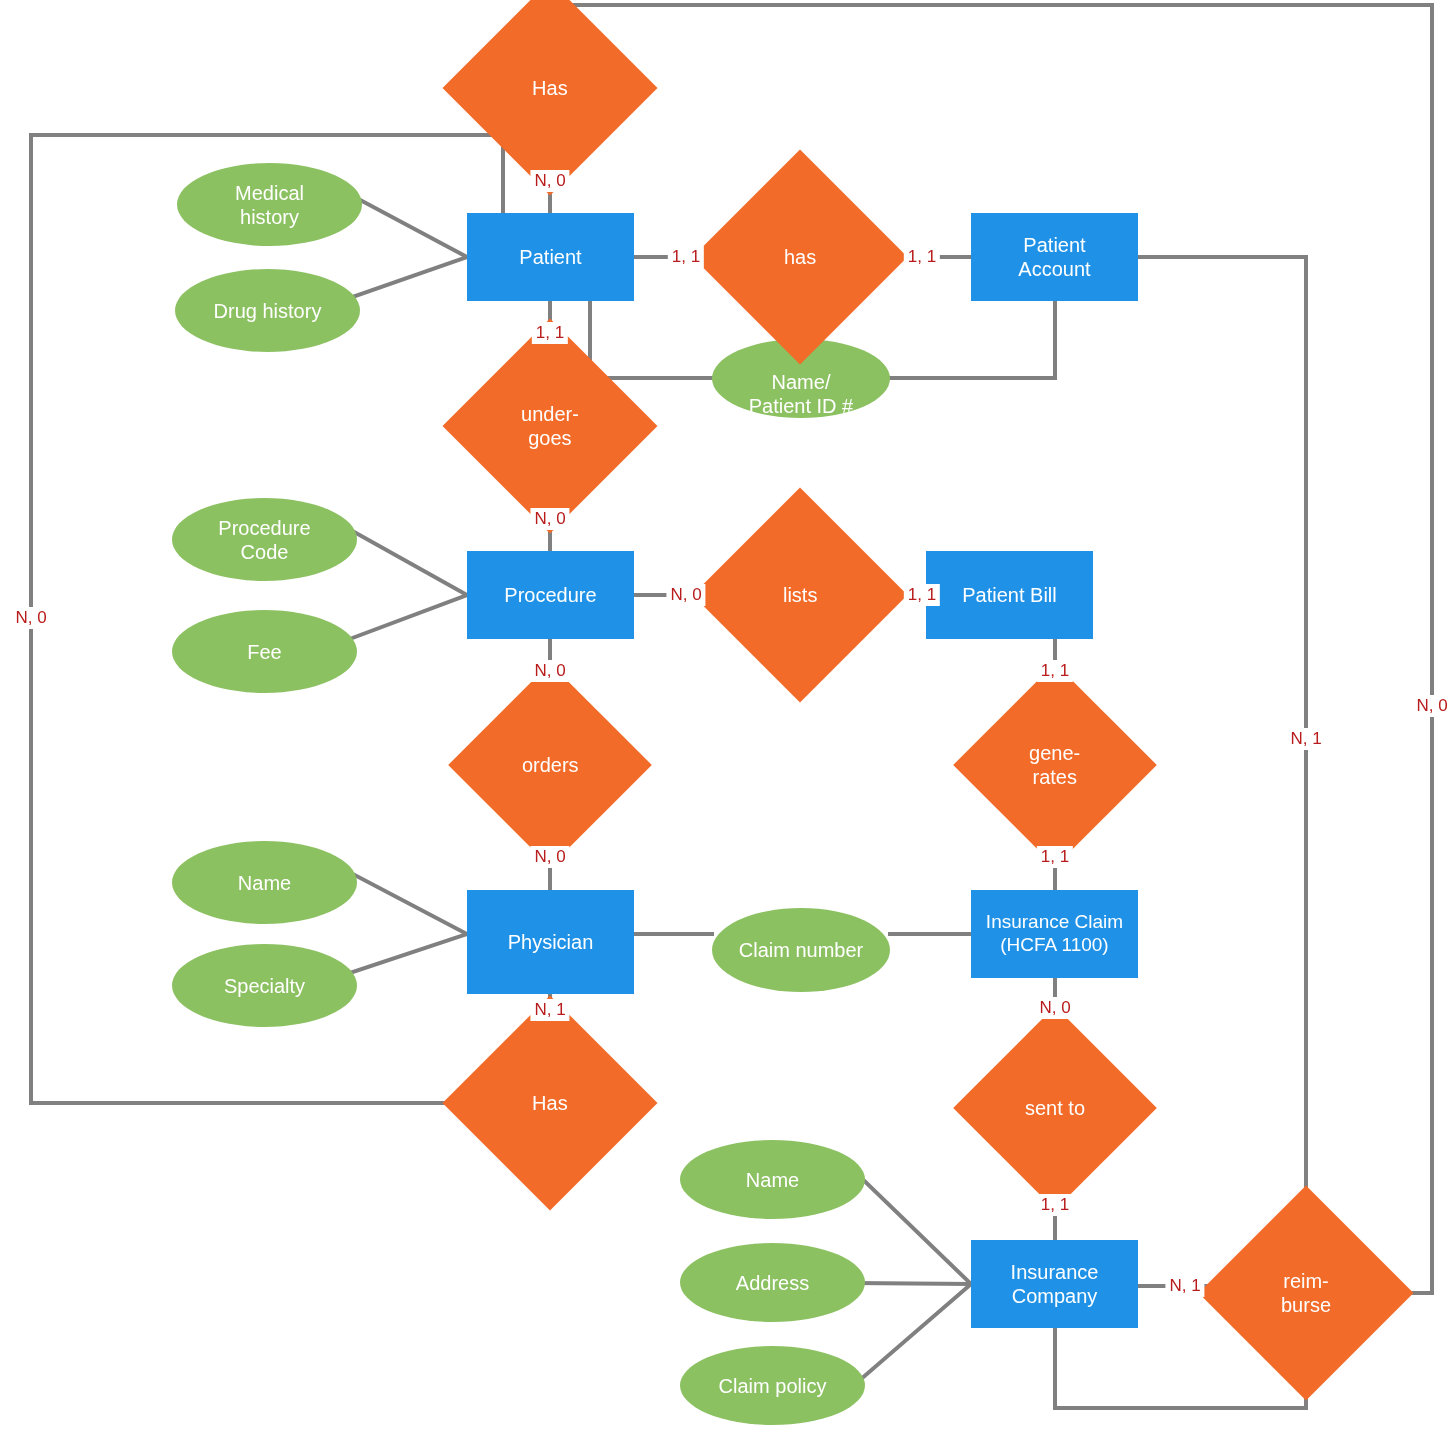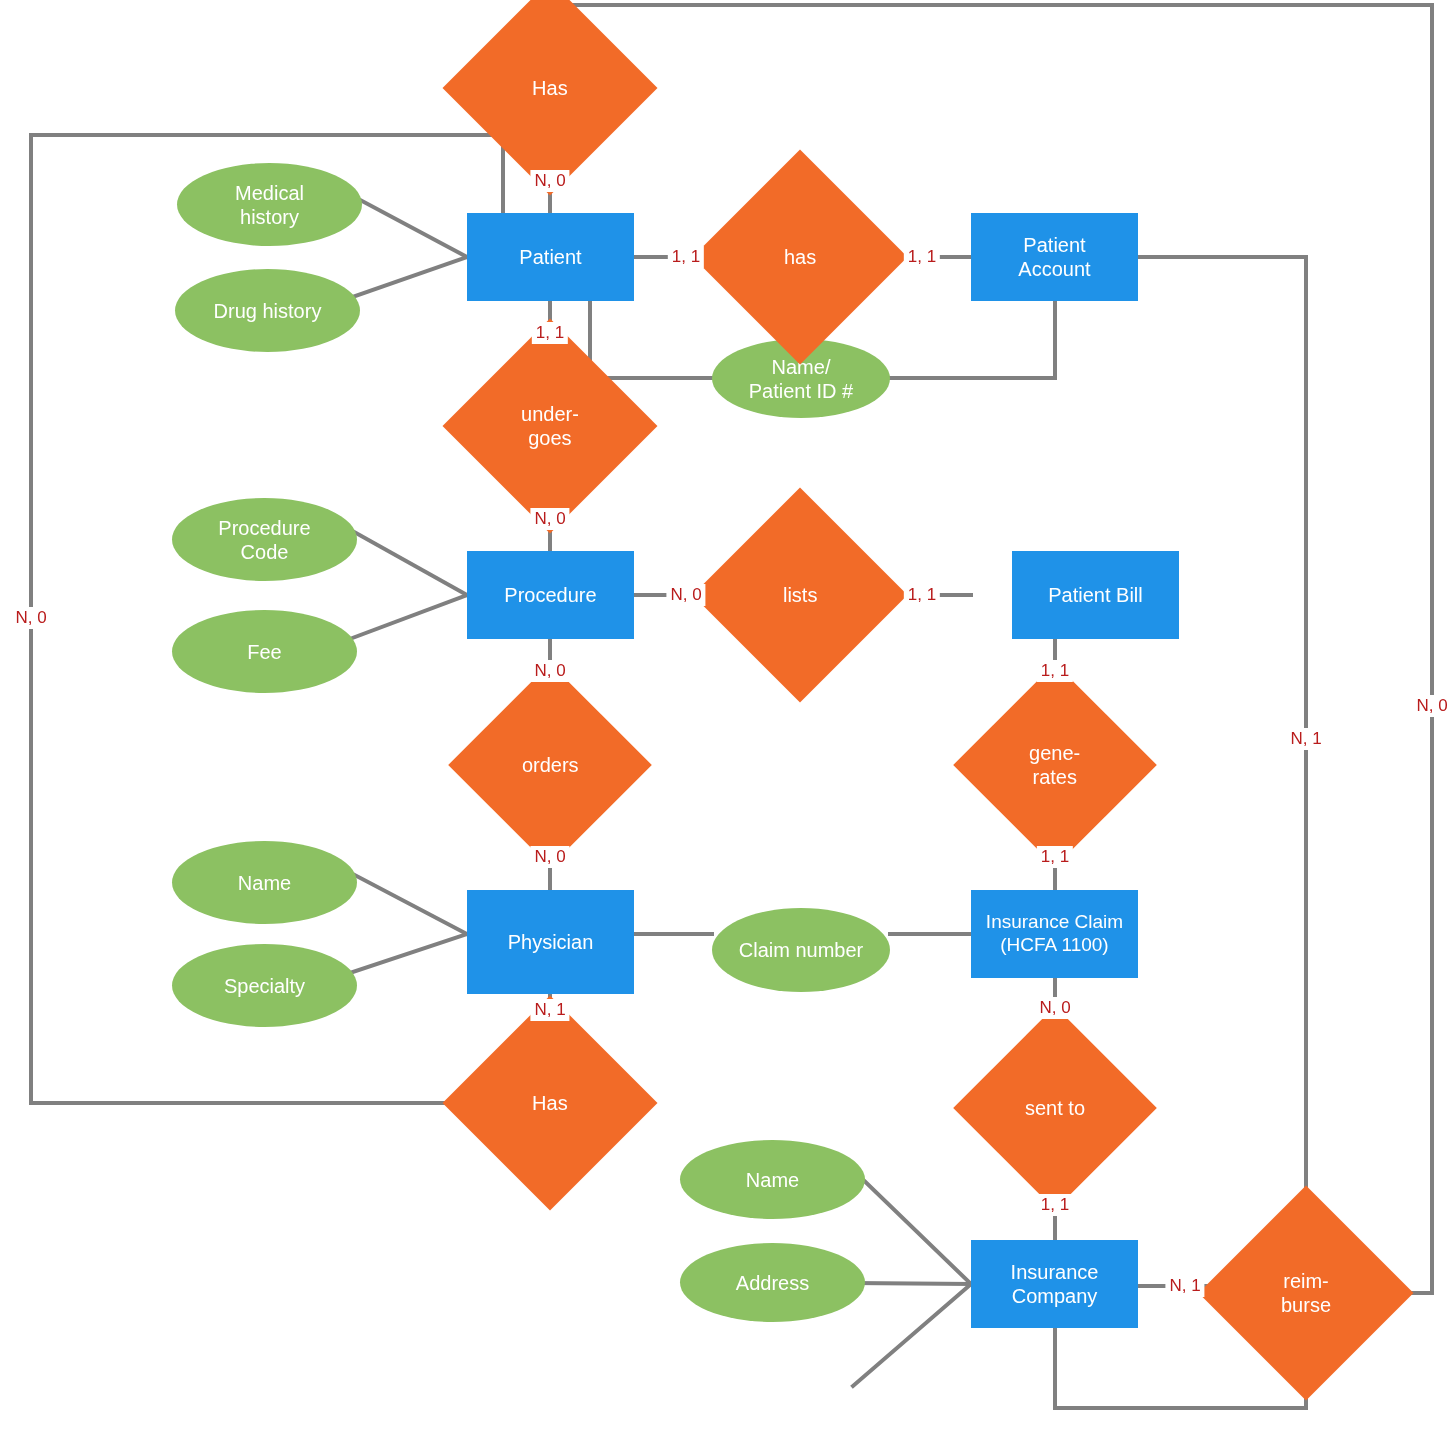--- a/index.html
+++ b/index.html
@@ -129,21 +129,21 @@
   <div class="node entity" style="left:467px; top:213px; width:167px; height:88px;">
     <span>Patient</span>
   </div>
   <div class="node entity" style="left:971px; top:213px; width:167px; height:88px;">
     <span>Patient
 Account</span>
   </div>
   <div class="node entity" style="left:467px; top:551px; width:167px; height:88px;">
     <span>Procedure</span>
   </div>
-  <div class="node entity" style="left:1012px; top:551px; width:167px; height:88px;justify-content:center;">
+  <div class="node entity" style="left:926px; top:551px; width:167px; height:88px;justify-content:center;">
     <span>Patient Bill</span>
   </div>
   <div class="node entity" style="left:467px; top:890px; width:167px; height:104px;">
     <span>Physician</span>
   </div>
   <div class="node entity" style="left:971px; top:890px; width:167px; height:88px; font-size:19px;">
     <span>Insurance Claim
 (HCFA 1100)</span>
   </div>
   <div class="node entity" style="left:971px; top:1240px; width:167px; height:88px;">
@@ -151,21 +151,21 @@
 Company</span>
   </div>
 
   <div class="node attribute" style="left:177px; top:163px; width:185px; height:83px;">
     <span>Medical
 history</span>
   </div>
   <div class="node attribute" style="left:175px; top:269px; width:185px; height:83px;">
     <span>Drug history</span>
   </div>
-  <div class="node attribute" style="left:712px; top:339px; width:178px; height:79px;">
+  <div class="node attribute" style="left:712px; top:339px; width:178px; height:79px;align-items:flex-end;">
     <span>Name/
 Patient ID #</span>
   </div>
   <div class="node attribute" style="left:172px; top:498px; width:185px; height:83px;">
     <span>Procedure
 Code</span>
   </div>
   <div class="node attribute" style="left:172px; top:610px; width:185px; height:83px;">
     <span>Fee</span>
   </div>
@@ -176,20 +176,23 @@
     <span>Specialty</span>
   </div>
   <div class="node attribute" style="left:712px; top:908px; width:178px; height:84px;">
     <span>Claim number</span>
   </div>
   <div class="node attribute" style="left:680px; top:1140px; width:185px; height:79px;">
     <span>Name</span>
   </div>
   <div class="node attribute" style="left:680px; top:1243px; width:185px; height:79px;">
     <span>Address</span>
+  </div>
+  <div class="node attribute" style="left:680px; top:1346px; width:185px; height:79px;">
+    <span>Claim policy</span>
   </div>
 
   <div class="node relationship" style="left:474px; top:12px; width:152px; height:152px; transform:rotate(45deg);">
     <span class="rel-inner" style="transform:rotate(-45deg);">Has</span>
   </div>
   <div class="node relationship" style="left:724px; top:181px; width:152px; height:152px; transform:rotate(45deg);">
     <span class="rel-inner" style="transform:rotate(-45deg);">has</span>
   </div>
   <div class="node relationship" style="left:474px; top:350px; width:152px; height:152px; transform:rotate(45deg);">
     <span class="rel-inner" style="transform:rotate(-45deg);">under-

